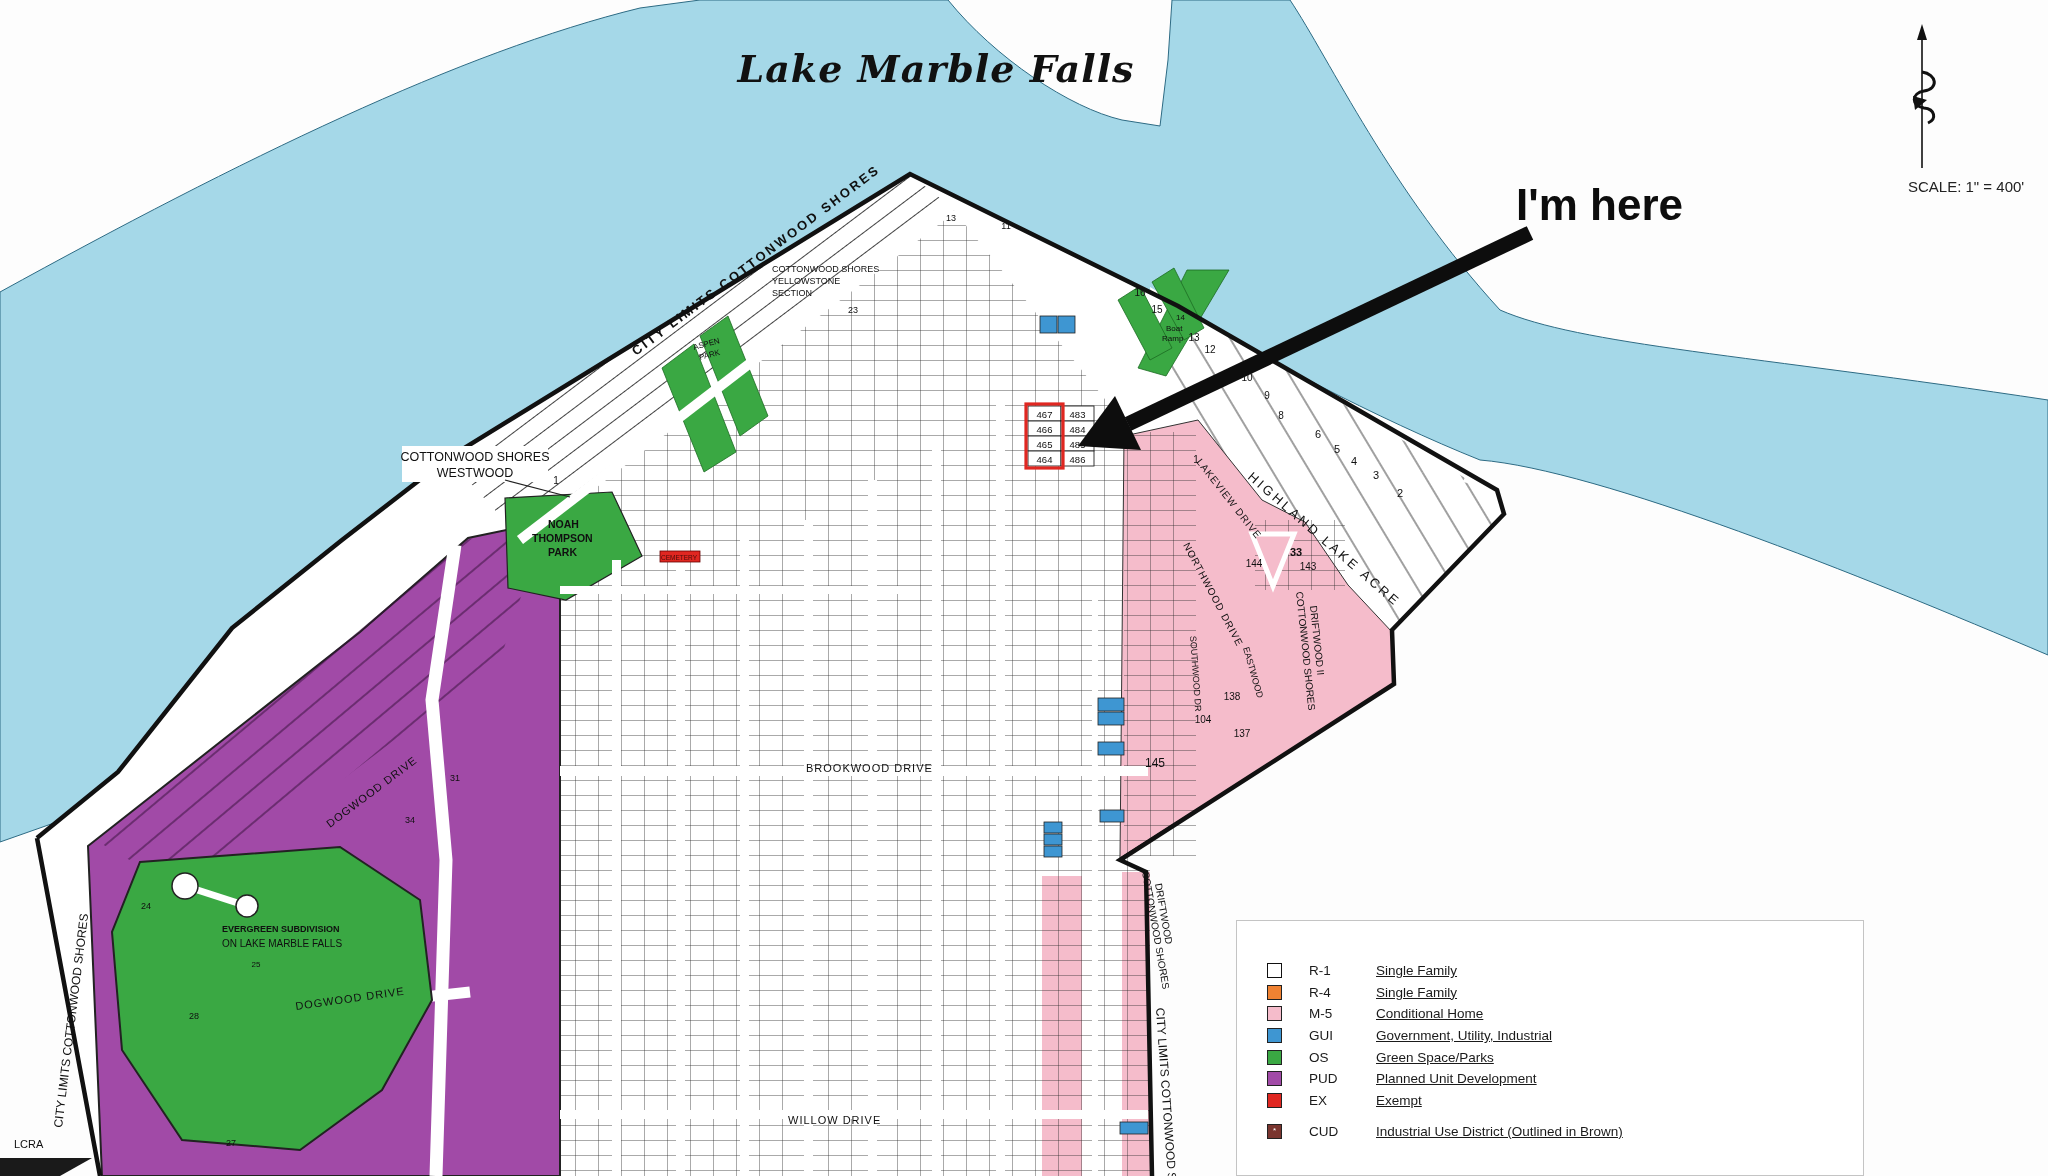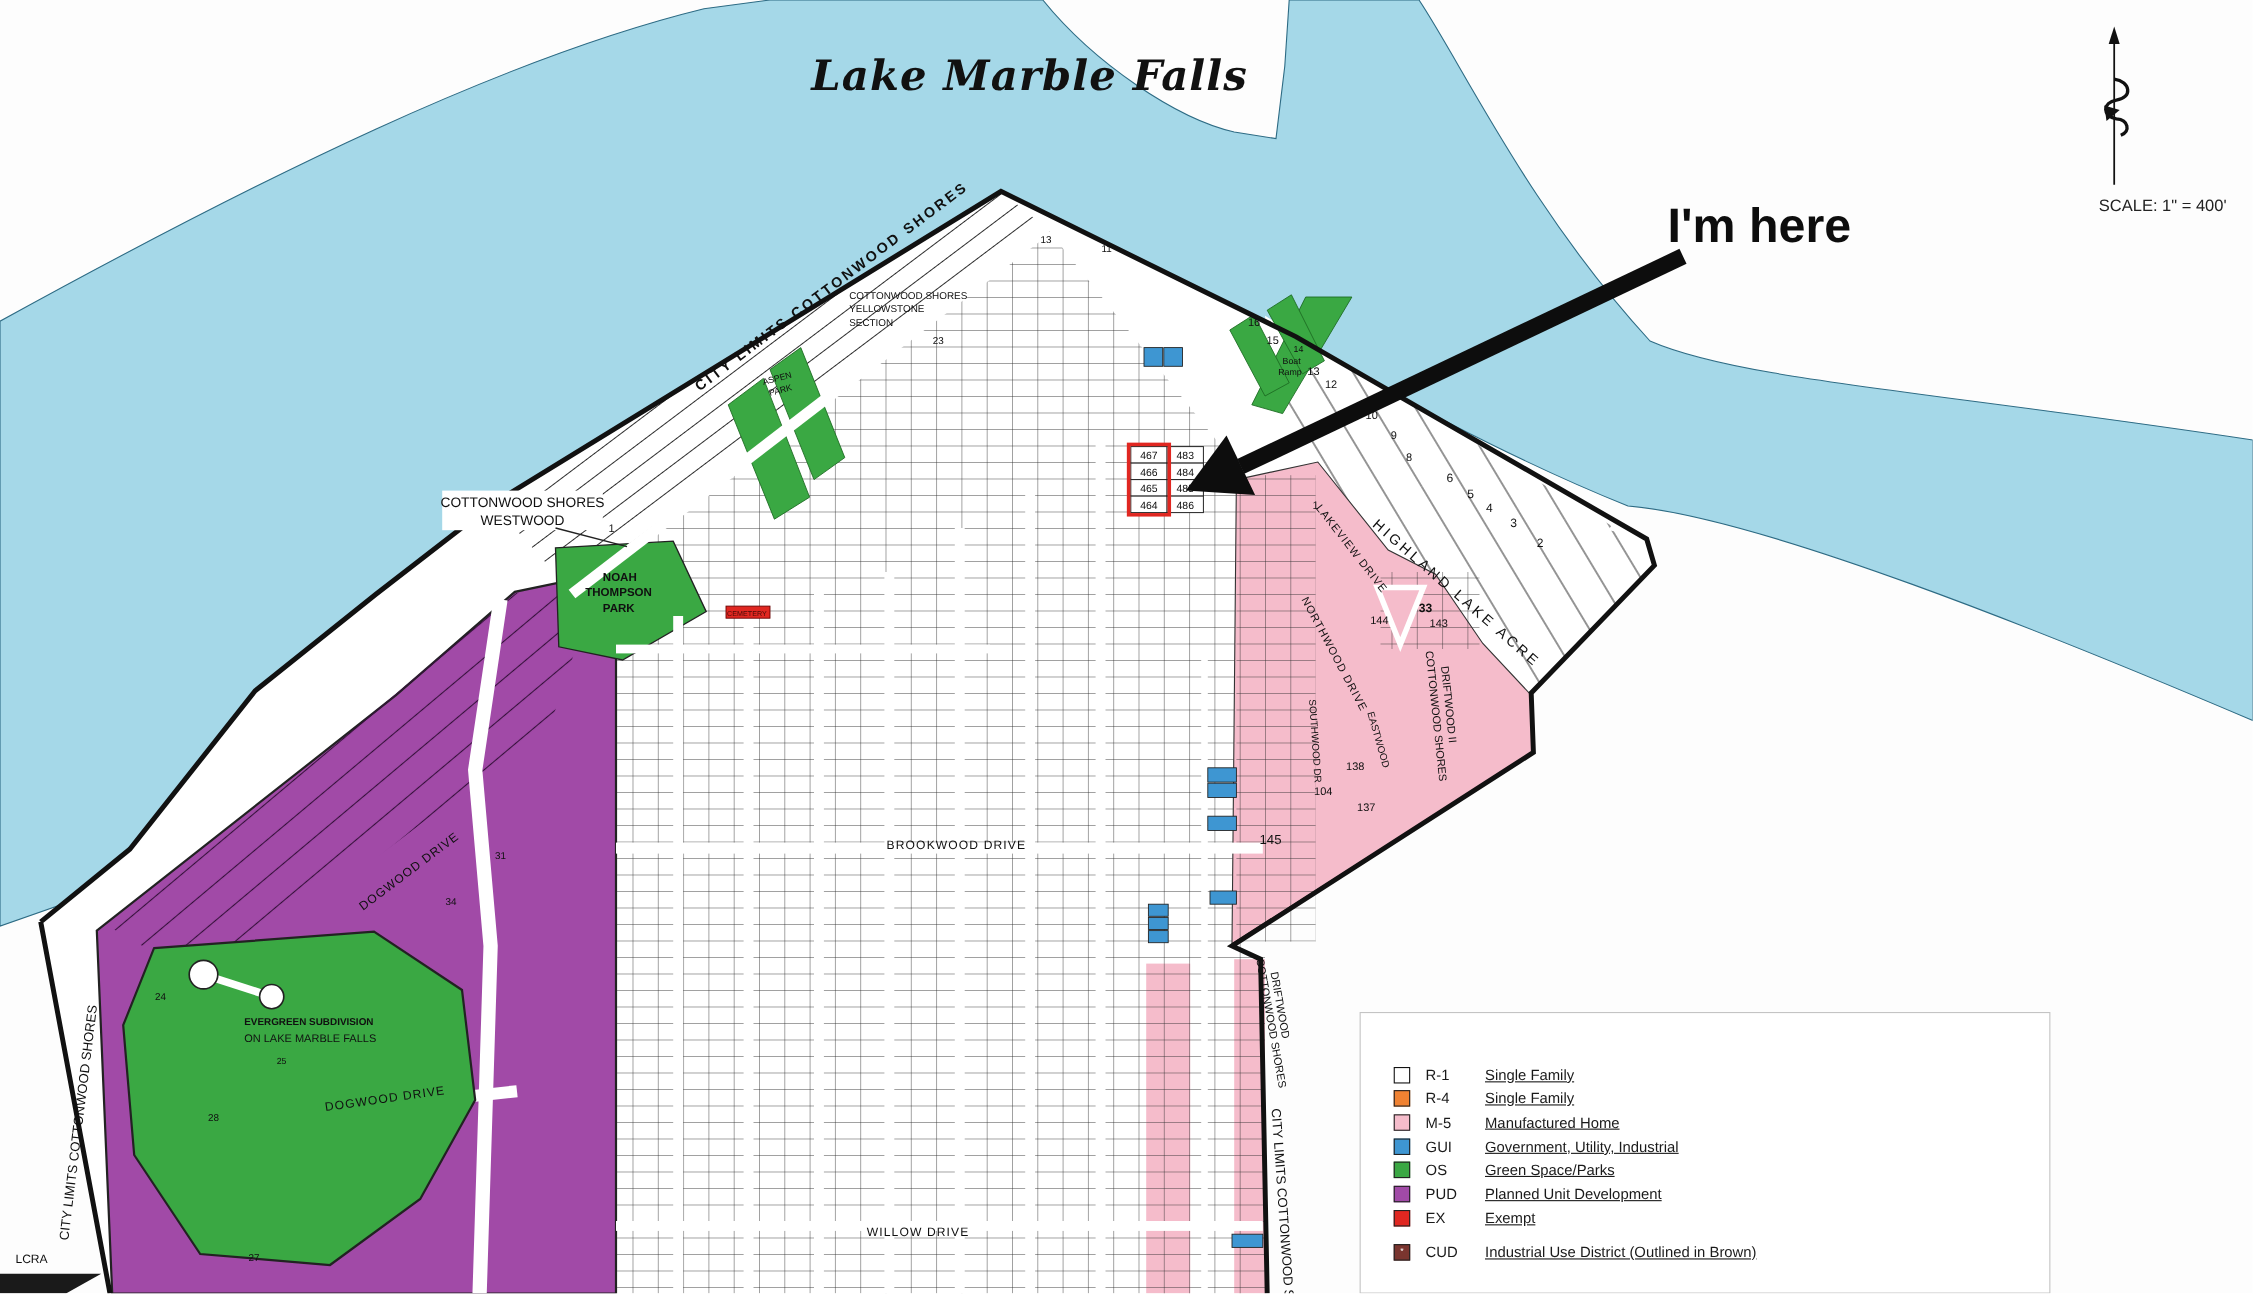--- a/index.html
+++ b/index.html
@@ -5,21 +5,21 @@
   html,body{margin:0;padding:0;background:#ffffff;}
   #stage{position:relative;width:2048px;height:1176px;overflow:hidden;background:#fdfdfd;
          font-family:"Liberation Sans",sans-serif;}
   svg{position:absolute;inset:0;}
   svg text{font-family:"Liberation Sans",sans-serif;}
   .script-title{font-family:"DejaVu Serif",serif;font-style:italic;font-weight:bold;}
   .annot{font-family:"Liberation Sans",sans-serif;font-weight:bold;}
   #legend{position:absolute;left:1236px;top:920px;width:628px;height:256px;background:#fff;
           border:1px solid #c4c4c4;box-sizing:border-box;padding:42px 0 0 30px;
           font-size:13.5px;color:#1a1a1a;}
-  .lg-row{display:flex;align-items:flex-end;height:21.7px;}
+  .lg-row{display:flex;align-items:flex-start;height:21.7px;gap:13px;}
   .lg-row.cud{margin-top:9px;}
   .lg-sw{width:15px;height:15px;border:1px solid #222;box-sizing:border-box;margin-right:14px;
          display:flex;align-items:center;justify-content:center;font-size:8px;color:#fff;line-height:8px;}
   .lg-code{width:54px;font-weight:normal;}
   .lg-label{white-space:nowrap;text-decoration:underline;}
 </style>
 </head>
 <body>
 
 <div id="stage">
@@ -235,21 +235,21 @@
         <span class="lg-label">Single Family</span>
       </div>
       <div class="lg-row">
         <span class="lg-sw" style="background: rgb(240, 130, 50);"></span>
         <span class="lg-code">R-4</span>
         <span class="lg-label">Single Family</span>
       </div>
       <div class="lg-row">
         <span class="lg-sw" style="background: rgb(245, 188, 203);"></span>
         <span class="lg-code">M-5</span>
-        <span class="lg-label">Manufactured Home</span>
+        <span class="lg-label">Conditional Home</span>
       </div>
       <div class="lg-row">
         <span class="lg-sw" style="background: rgb(62, 150, 210);"></span>
         <span class="lg-code">GUI</span>
         <span class="lg-label">Government, Utility, Industrial</span>
       </div>
       <div class="lg-row">
         <span class="lg-sw" style="background: rgb(58, 168, 67);"></span>
         <span class="lg-code">OS</span>
         <span class="lg-label">Green Space/Parks</span>

